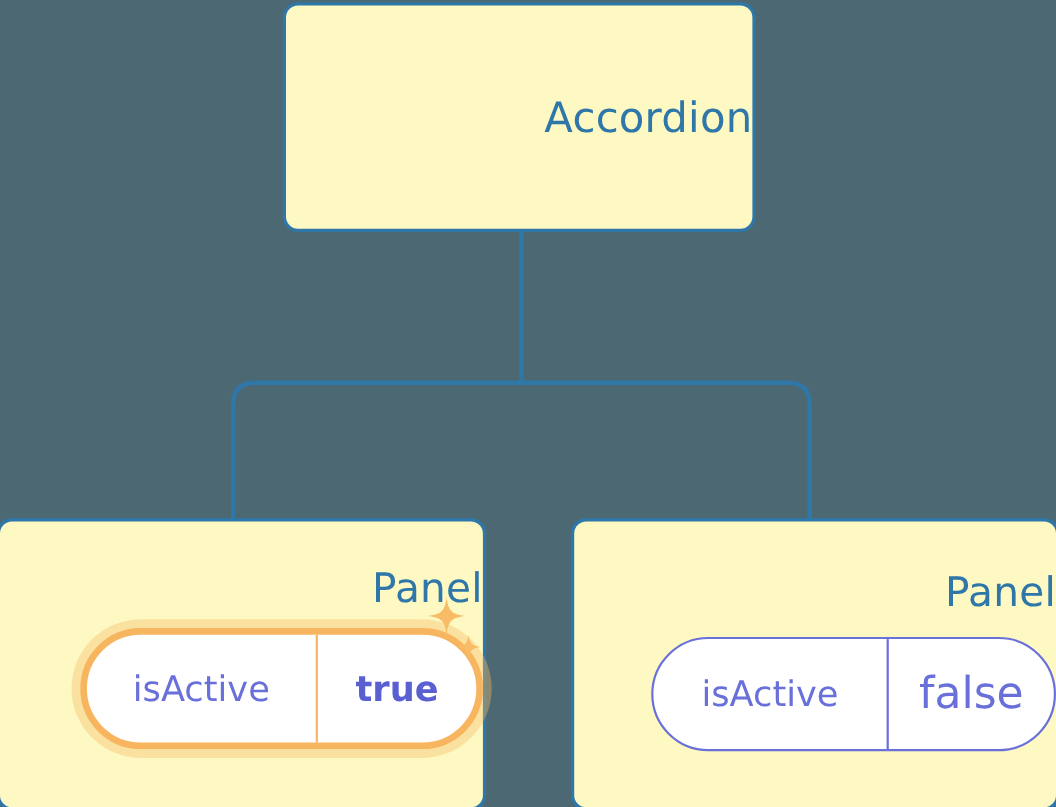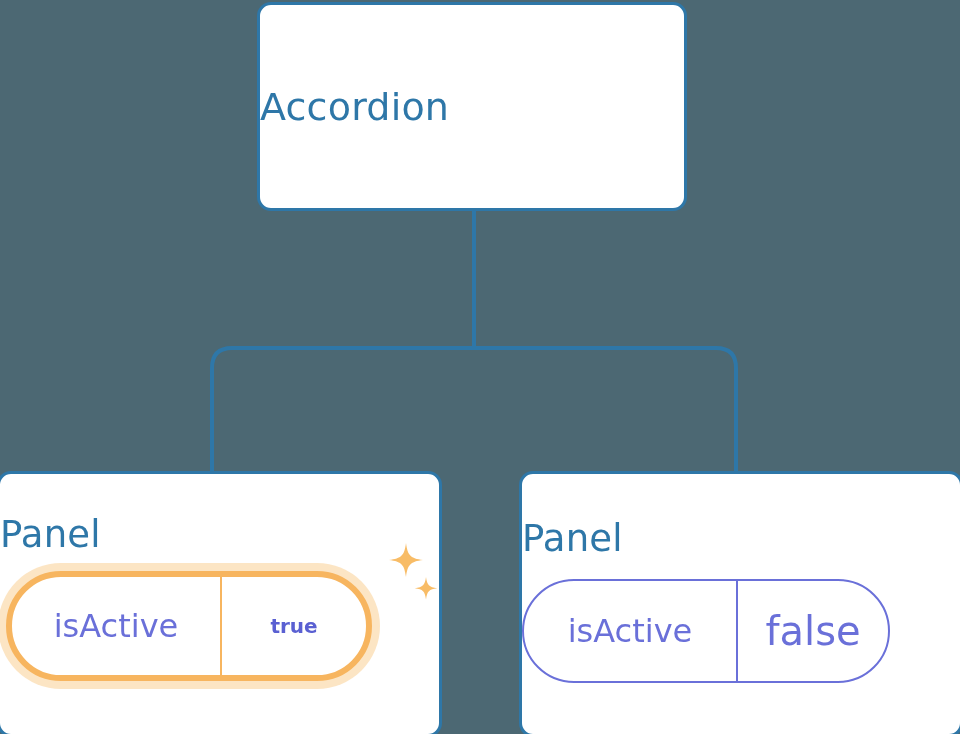--- a/index.html
+++ b/index.html
@@ -29,27 +29,27 @@
     left: 0;
     top: 0;
     width: 960px;
     height: 734px;
     pointer-events: none;
   }
 
   
   .node-card {
     position: absolute;
-    background: #ffffff;
+    background: #fef9c3;
     border: 3px solid #2e77a8;
     border-radius: 14px;
     box-sizing: border-box;
     display: flex;
     flex-direction: column;
-    align-items: flex-start;
+    align-items: flex-end;
   }
 
   .node-card.root-card {
     left: 257px;
     top: 2px;
     width: 430px;
     height: 209px;
     justify-content: center;
   }
 
@@ -125,21 +125,21 @@
     width: 210px;
     color: #6a70d9;
     font-size: 32px;
     font-weight: 400;
     border-right: 2px solid #f7b55f;
   }
 
   .prop-pill.highlight .prop-value {
     flex: 1;
     color: #5a60d2;
-    font-size: 20px;
+    font-size: 32px;
     font-weight: 700;
   }
 
   
   .prop-pill.plain {
     width: 368px;
     height: 104px;
     border: 2px solid #6a70d9;
     background: #ffffff;
   }

